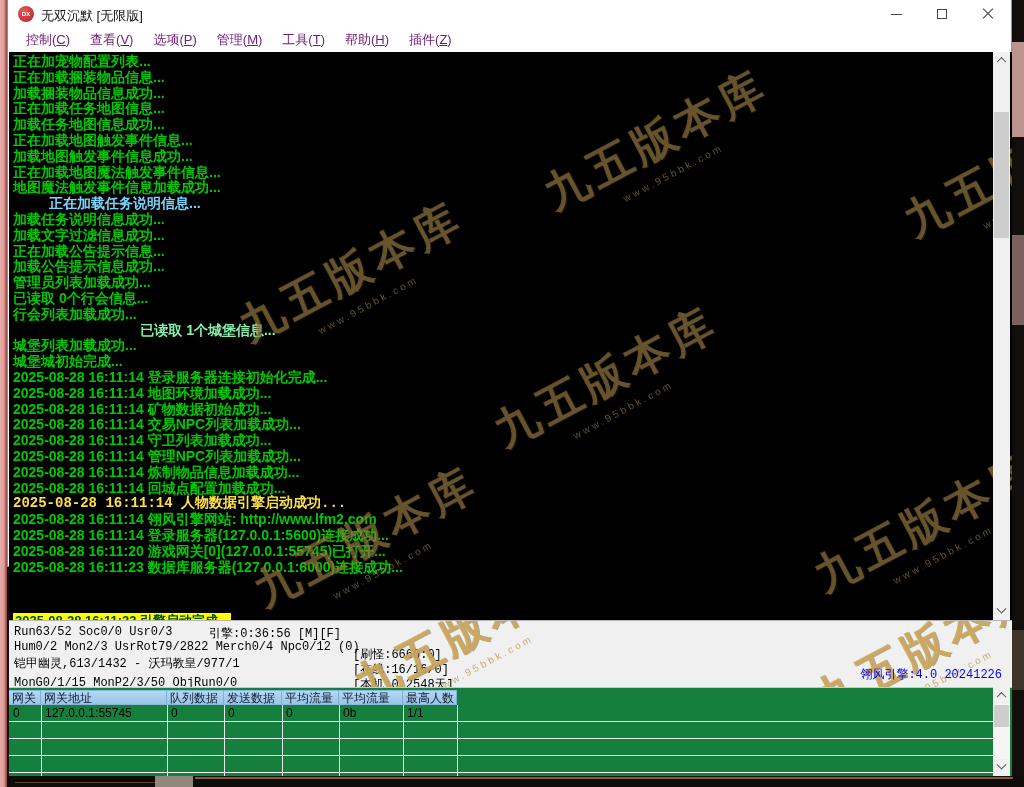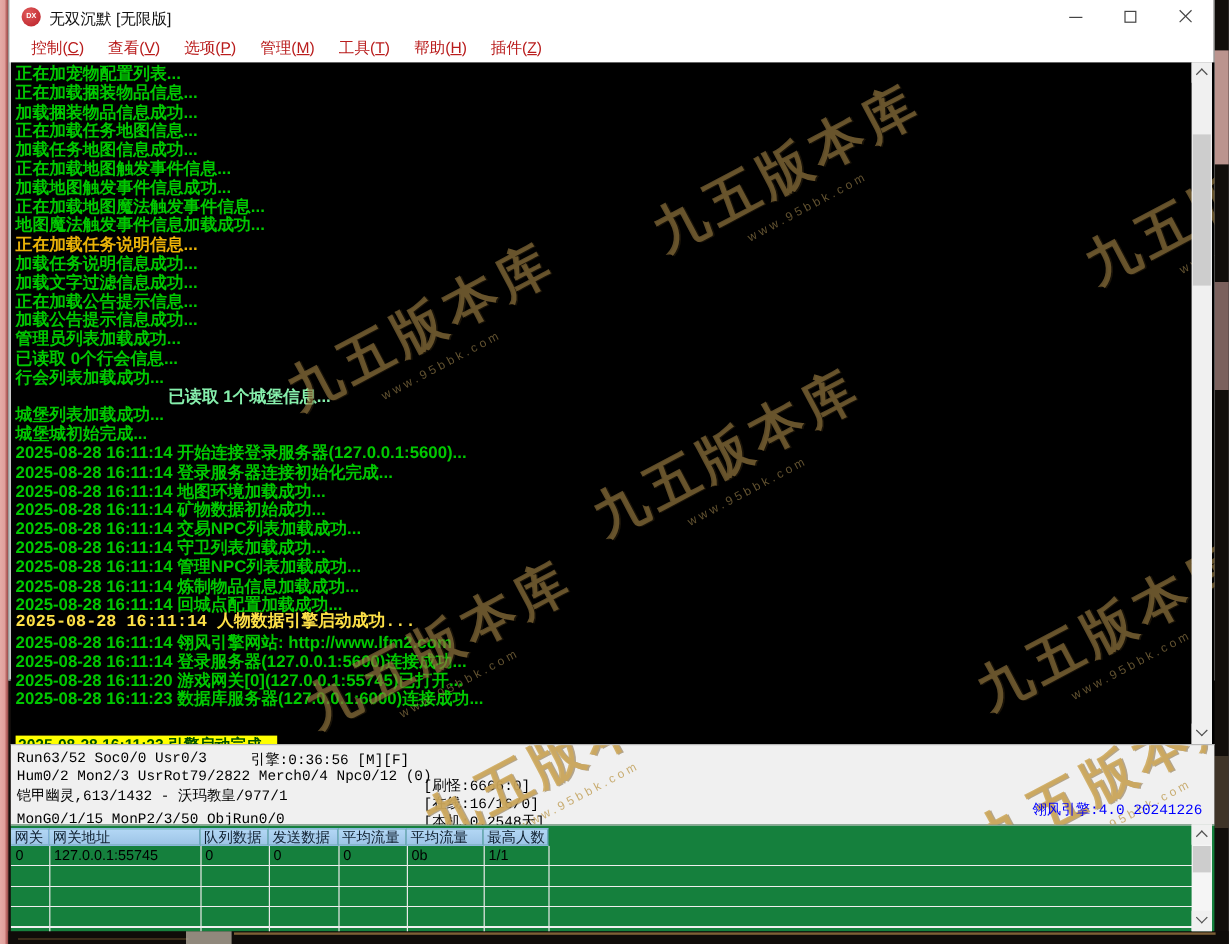--- a/index.html
+++ b/index.html
@@ -30,21 +30,21 @@
   .winbtn { position:absolute; top:0; width:46px; height:28px; display:flex; align-items:center; justify-content:center; }
   .btn-min { right:92px; } .btn-max { right:46px; } .btn-close { right:0; }
   .ic-min { width:11px; height:1px; background:#444; }
   .ic-max { width:10px; height:10px; border:1px solid #444; }
   .ic-close { position:relative; width:12px; height:12px; }
   .ic-close::before,.ic-close::after { content:""; position:absolute; left:-1px; top:5px; width:14px; height:1px; background:#444; }
   .ic-close::before { transform:rotate(45deg); } .ic-close::after { transform:rotate(-45deg); }
 
   .menubar { position:absolute; left:0; top:28px; width:100%; height:24px; background:#ffffff;
     display:flex; align-items:center; padding-left:8px; }
-  .menu-item { font-size:13px; color:#b91c1c; padding:3px 10px; cursor:default; white-space:nowrap; }
+  .menu-item { font-size:13px; color:#701a75; padding:3px 10px; cursor:default; white-space:nowrap; }
   .menu-item u { text-decoration:underline; }
 
   
   .console { position:absolute; left:1px; top:52px; width:1003px; height:568px; background:#000; overflow:hidden; }
   .console-lines { position:absolute; left:4px; top:2px; z-index:1; }
   .log-line { font-size:14px; font-weight:600; line-height:15.8px; white-space:pre; color:#00c800;
     font-family:"Liberation Sans","DejaVu Sans",sans-serif; }
   .log-line-highlight { position:absolute; z-index:1; left:4px; top:561px; font-size:13px; font-weight:600; line-height:15.8px;
     white-space:pre; background:#ffff00; color:#005000; padding:0 2px; }
 
@@ -163,21 +163,21 @@
           <div class="log-line" style="color: rgb(0, 200, 0);">加载任务地图信息成功...</div>
 
           <div class="log-line" style="color: rgb(0, 200, 0);">正在加载地图触发事件信息...</div>
 
           <div class="log-line" style="color: rgb(0, 200, 0);">加载地图触发事件信息成功...</div>
 
           <div class="log-line" style="color: rgb(0, 200, 0);">正在加载地图魔法触发事件信息...</div>
 
           <div class="log-line" style="color: rgb(0, 200, 0);">地图魔法触发事件信息加载成功...</div>
 
-          <div class="log-line" style="color: #eab308;">正在加载任务说明信息...</div>
+          <div class="log-line" style="color: #7dd3fc; margin-left: 36px;">正在加载任务说明信息...</div>
 
           <div class="log-line" style="color: rgb(0, 200, 0);">加载任务说明信息成功...</div>
 
           <div class="log-line" style="color: rgb(0, 200, 0);">加载文字过滤信息成功...</div>
 
           <div class="log-line" style="color: rgb(0, 200, 0);">正在加载公告提示信息...</div>
 
           <div class="log-line" style="color: rgb(0, 200, 0);">加载公告提示信息成功...</div>
 
           <div class="log-line" style="color: rgb(0, 200, 0);">管理员列表加载成功...</div>
@@ -185,21 +185,20 @@
           <div class="log-line" style="color: rgb(0, 200, 0);">已读取 0个行会信息...</div>
 
           <div class="log-line" style="color: rgb(0, 200, 0);">行会列表加载成功...</div>
 
           <div class="log-line" style="color: #86efac; text-align: center;">已读取 1个城堡信息...</div>
 
           <div class="log-line" style="color: rgb(0, 200, 0);">城堡列表加载成功...</div>
 
           <div class="log-line" style="color: rgb(0, 200, 0);">城堡城初始完成...</div>
 
-          <div class="log-line" style="color: rgb(0, 200, 0);">2025-08-28 16:11:14 开始连接登录服务器(127.0.0.1:5600)...</div>
 
           <div class="log-line" style="color: rgb(0, 200, 0);">2025-08-28 16:11:14 登录服务器连接初始化完成...</div>
 
           <div class="log-line" style="color: rgb(0, 200, 0);">2025-08-28 16:11:14 地图环境加载成功...</div>
 
           <div class="log-line" style="color: rgb(0, 200, 0);">2025-08-28 16:11:14 矿物数据初始成功...</div>
 
           <div class="log-line" style="color: rgb(0, 200, 0);">2025-08-28 16:11:14 交易NPC列表加载成功...</div>
 
           <div class="log-line" style="color: rgb(0, 200, 0);">2025-08-28 16:11:14 守卫列表加载成功...</div>

